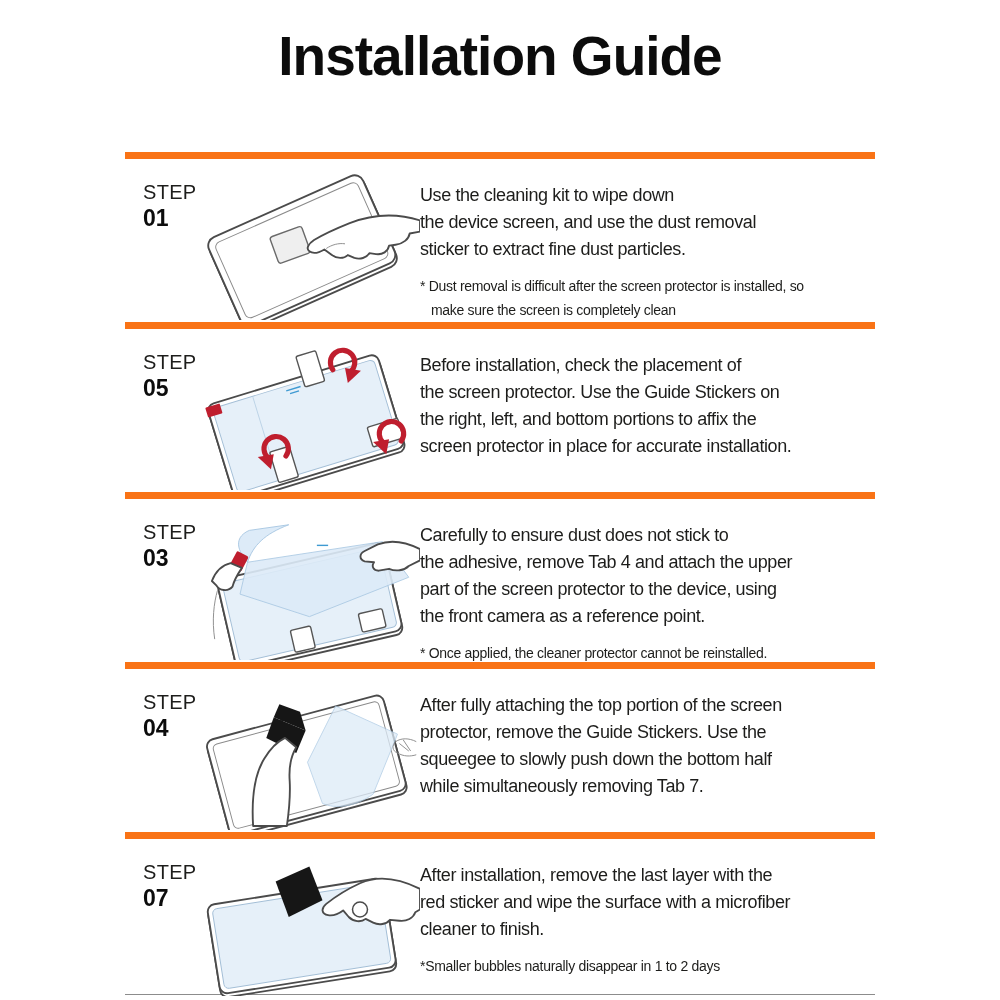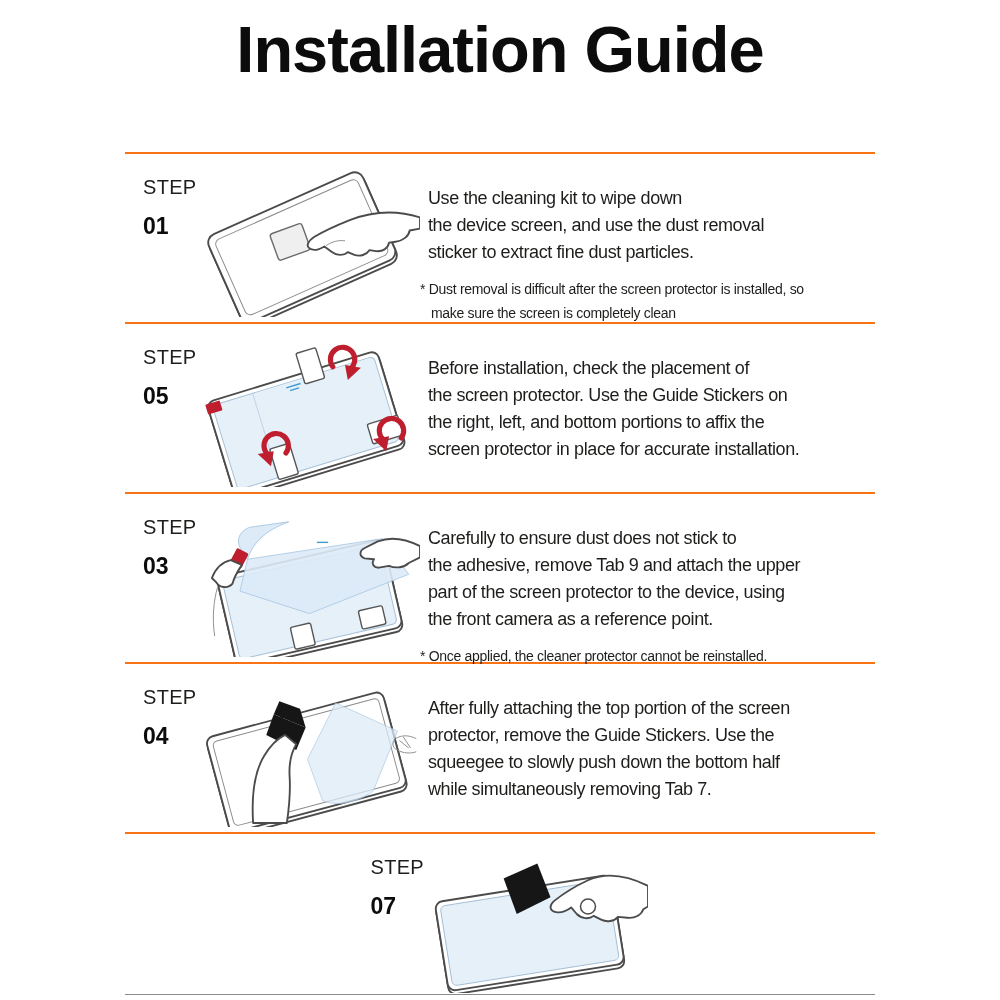--- a/index.html
+++ b/index.html
@@ -6,43 +6,42 @@
   body {
     width: 1000px; height: 1000px; overflow: hidden;
     font-family: "Liberation Sans", sans-serif;
     color: #1d1d1b;
     -webkit-font-smoothing: antialiased;
   }
   .page { width: 1000px; height: 1000px; }
 
   .header { height: 152px; box-sizing: border-box; padding-top: 12px; }
   .page-title {
-    margin: 0; text-align: center;
-    font-size: 65px; font-weight: bold; letter-spacing: -1px;
+    margin: 12px; text-align: center;
+    font-size: 55px; font-weight: bold; letter-spacing: -1px;
     color: #0c0c0c;
   }
 
   .steps { margin: 0 125px; width: 750px; }
   .step {
     display: flex; height: 170px; box-sizing: border-box;
-    border-top: 2px solid #f97316;
-    justify-content: center;
+    border-top: 7px solid #f97316;
   }
   .step:last-child { height: 163px; border-bottom: 1px solid #8c8c8c; }
 
   .step-id { width: 70px; box-sizing: border-box; padding: 22px 0 0 18px; flex: none; }
   .step-label { font-size: 20px; letter-spacing: 0.3px; color: #1d1d1b; }
-  .step-number { font-size: 23px; font-weight: bold; margin-top: 14px; color: #0c0c0c; }
+  .step-number { font-size: 23px; font-weight: bold; margin-top: 1px; color: #0c0c0c; }
 
   .step-illo { width: 225px; flex: none; display: flex; align-items: center; justify-content: center; }
   .step-illo svg { width: 225px; height: 158px; display: block; }
 
   .step-body { flex: 1; box-sizing: border-box; padding-top: 23px; min-width: 0; }
   .step-text {
-    margin: 8px; font-size: 18px; line-height: 27px; letter-spacing: -0.4px;
+    margin: 0; font-size: 18px; line-height: 27px; letter-spacing: -0.4px;
     white-space: pre-line; color: #1d1d1b;
   }
   .step-note {
     margin: 11px 0 0; font-size: 14px; line-height: 24px; letter-spacing: -0.3px;
     white-space: pre-line; color: #1d1d1b;
     padding-left: 11px; text-indent: -11px;
   }
   .step-note:empty { display: none; }
 
   
@@ -148,21 +147,21 @@
           <path class="lineart" d="M18 80 C22 70 29 63 38 61 L50 66 C46 72 42 78 40 86 C35 92 26 90 23 85 Z" stroke-width="1.8"></path>
           <path class="thin" d="M24 90 C20 104 18 122 21 142" stroke="#4b4b4b" stroke-width="1.8"></path>
           <path class="lineart" d="M240 46 C224 38 208 36 195 41 L181 48 C175 51 175 57 181 59 L191 60 C188 64 190 69 196 69 L207 67 C214 70 223 69 228 64 L240 58 Z"></path>
           <rect class="tab" x="104" y="130" width="22" height="24" rx="2" transform="rotate(-13 115 142)"></rect>
           <rect class="tab" x="176" y="112" width="26" height="20" rx="2" transform="rotate(-13 189 122)"></rect>
           <path class="logo" d="M130 42 h12"></path>
         </svg>
       </div>
       <div class="step-body">
         <p class="step-text">Carefully to ensure dust does not stick to
-the adhesive, remove Tab 9 and attach the upper
+the adhesive, remove Tab 4 and attach the upper
 part of the screen protector to the device, using
 the front camera as a reference point.</p>
         <p class="step-note">* Once applied, the cleaner protector cannot be reinstalled.</p>
       </div>
     </section>
 
     <section class="step">
       <div class="step-id">
         <div class="step-label">STEP</div>
         <div class="step-number">04</div>
@@ -200,16 +199,22 @@
           <g transform="rotate(-9 115 95)">
             <rect class="lineart" x="18" y="56" width="190" height="96" rx="8"></rect>
             <rect class="lineart" x="18" y="52" width="190" height="96" rx="8"></rect>
             <rect class="film" x="23" y="57" width="180" height="86" rx="5" fill="#eef5fb"></rect>
           </g>
           <polygon class="black" points="86,42 122,26 136,62 100,80"></polygon>
           <path class="lineart" d="M240 50 C216 38 194 36 176 44 C163 50 150 58 140 66 C134 71 135 77 142 78 C148 79 154 76 158 73 L164 80 C169 85 177 86 182 82 L190 86 C196 89 204 88 208 83 L218 84 C226 85 233 81 235 75 L240 72 Z"></path>
           <circle cx="176" cy="72" r="8" fill="#ffffff" stroke="#4b4b4b" stroke-width="1.6"></circle>
         </svg>
       </div>
+      <div class="step-body">
+        <p class="step-text">After installation, remove the last layer with the
+red sticker and wipe the surface with a microfiber
+cleaner to finish.</p>
+        <p class="step-note">*Smaller bubbles naturally disappear in 1 to 2 days</p>
+      </div>
     </section>
 
   </div>
 </div>
 
 </body></html>

